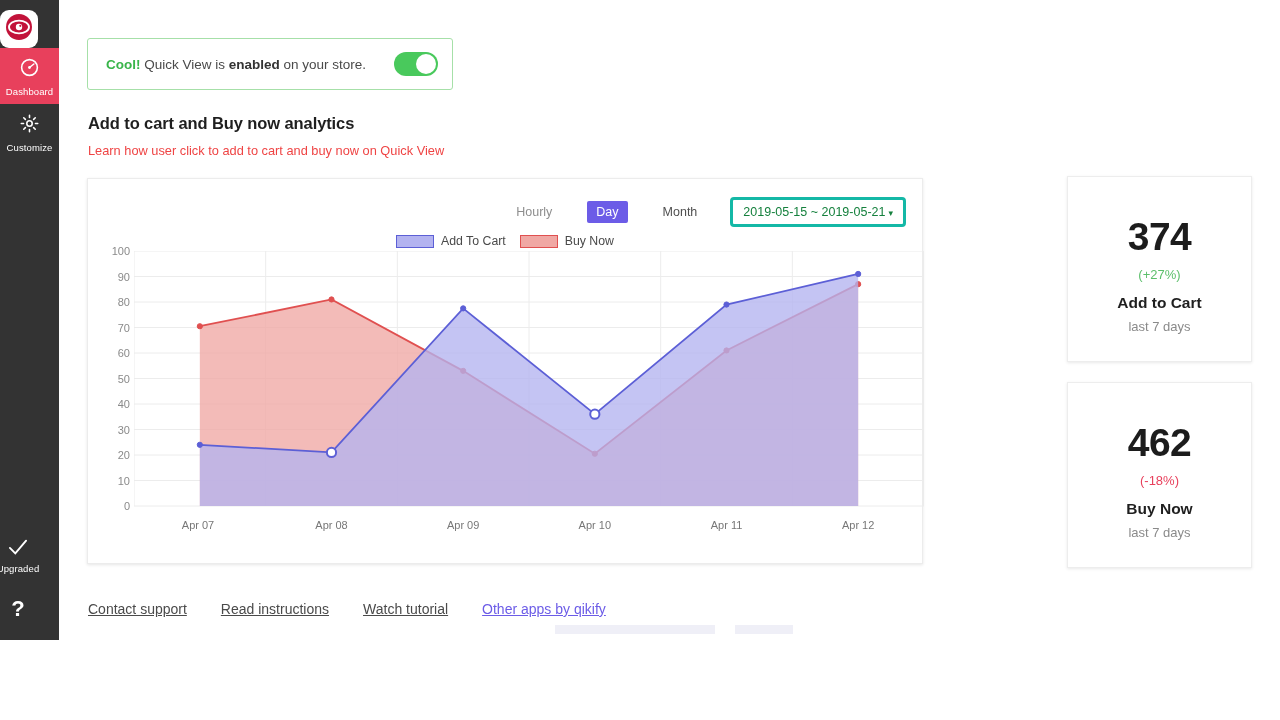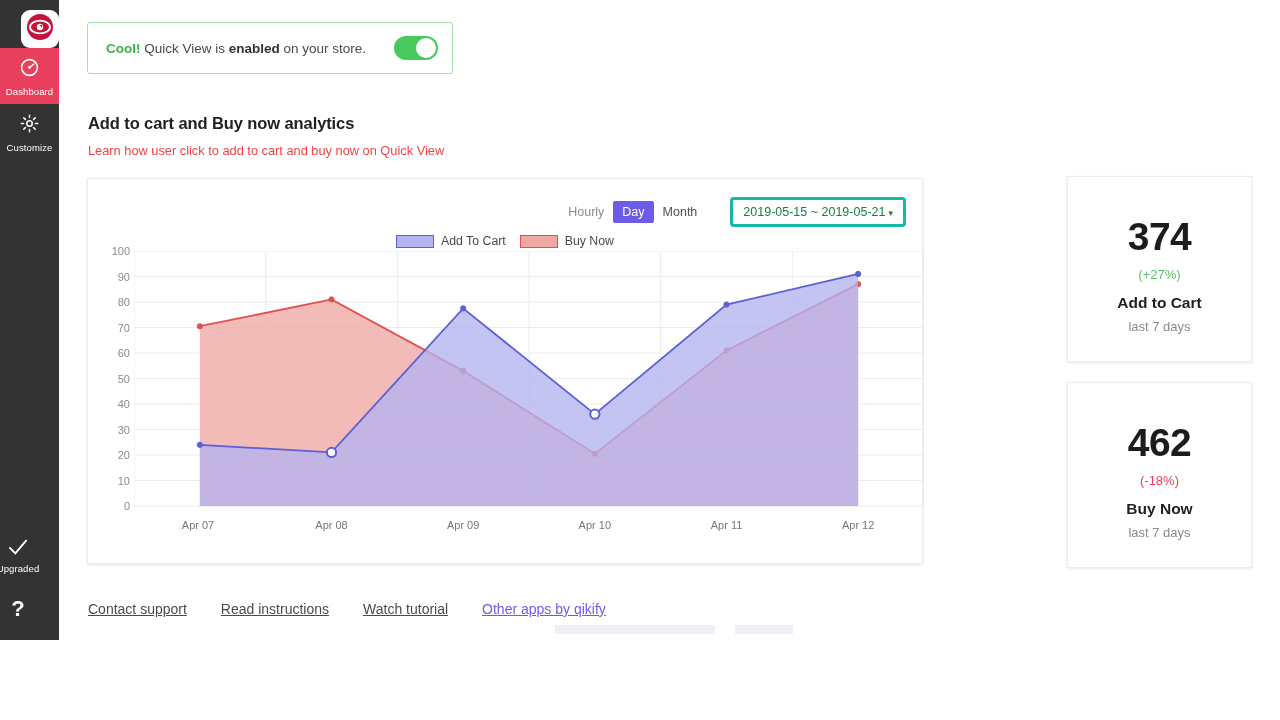--- a/index.html
+++ b/index.html
@@ -9,21 +9,21 @@
     background: #ffffff;
     overflow: hidden;
   }
   #root { position: relative; width: 1280px; height: 720px; }
 
   
   .sidebar {
     position: absolute; left: 0; top: 0;
     width: 59px; height: 640px;
     background: #333333;
-    display: flex; flex-direction: column; align-items: flex-end;
+    display: flex; flex-direction: column; align-items: flex-start;
   }
   .logo-tile {
     width: 38px; height: 38px; margin-top: 10px;
     background: #ffffff; border-radius: 9px;
     display: flex; align-items: center; justify-content: center;
   }
   .nav-item {
     width: 59px; padding: 9px 0 7px 0;
     display: flex; flex-direction: column; align-items: center;
     gap: 4px; cursor: pointer;
@@ -45,21 +45,21 @@
   .help-mark {
     font-size: 22px; color: #ffffff; font-weight: bold;
     margin-bottom: 18px; cursor: pointer;
     font-family: "Liberation Sans", sans-serif;
   }
 
   
   .content { position: absolute; left: 59px; top: 0; width: 1221px; height: 640px; background:#fff; }
 
   .alert {
-    position: absolute; left: 87px; top: 22px;
+    position: absolute; left: 87px; top: 38px;
     width: 366px; height: 52px;
     border: 1px solid #a6e0a8; border-radius: 3px;
     background: #ffffff;
     display: flex; align-items: center; padding: 0 14px 0 18px;
   }
   .alert-text {
     font-size: 13.5px; color: #4a4a4a; flex: 1;
     font-family: "Liberation Sans", sans-serif;
   }
   .alert-text .cool { color: #39b54a; font-weight: bold; }
@@ -89,21 +89,21 @@
     position: absolute; left: 87px; top: 178px;
     width: 836px; height: 386px;
     background: #ffffff;
     border: 1px solid #ececec;
     box-shadow: 0 1px 3px rgba(0,0,0,.10);
   }
   .chart-controls {
     position: absolute; right: 16px; top: 18px;
     display: flex; align-items: center; gap: 0;
   }
-  .seg { display: flex; align-items: center; }
+  .seg { display: flex; align-items: center; gap: 26px; }
   .seg-btn {
     font-size: 12.5px; color: #4f4f4f; padding: 4px 9px;
     cursor: pointer; border-radius: 2px; white-space: nowrap;
   }
   .seg-btn.muted { color: #8e8e8e; }
   .seg-btn.active { background: #6c5ce7; color: #ffffff; }
   .date-pill {
     margin-left: 24px;
     border: 3px solid #14b8a6; border-radius: 4px;
     font-size: 12.5px; color: #15803d;

